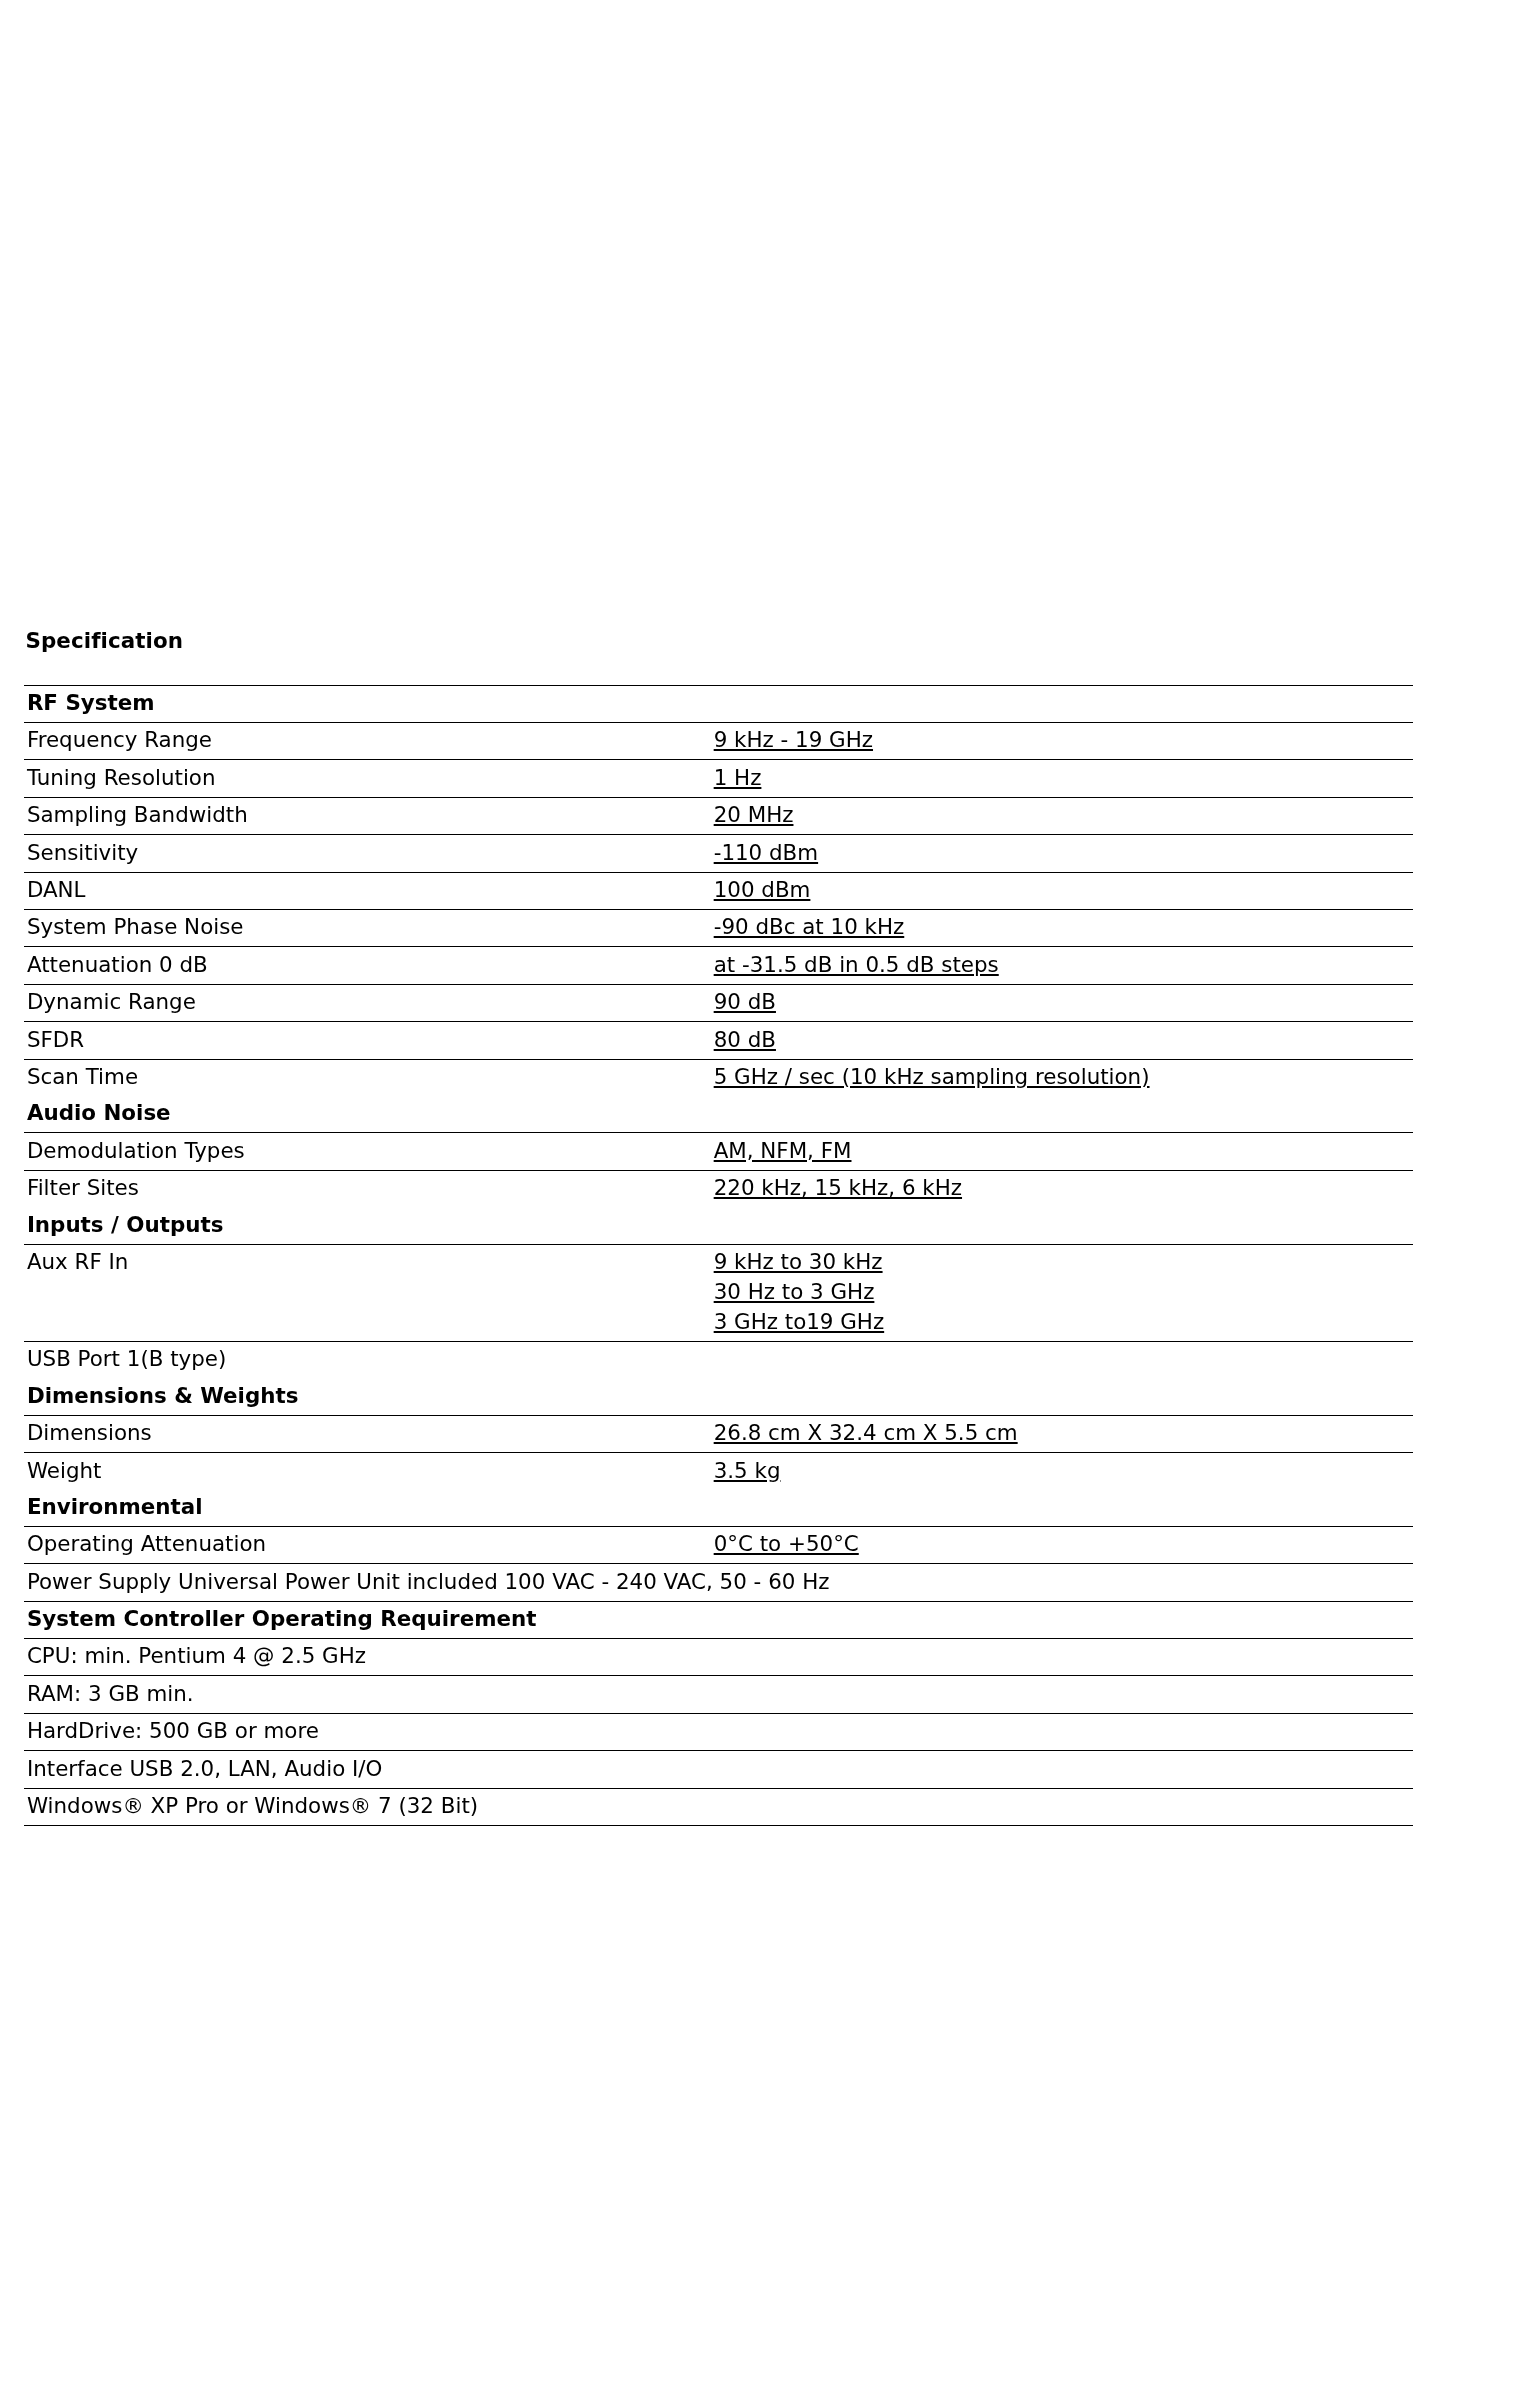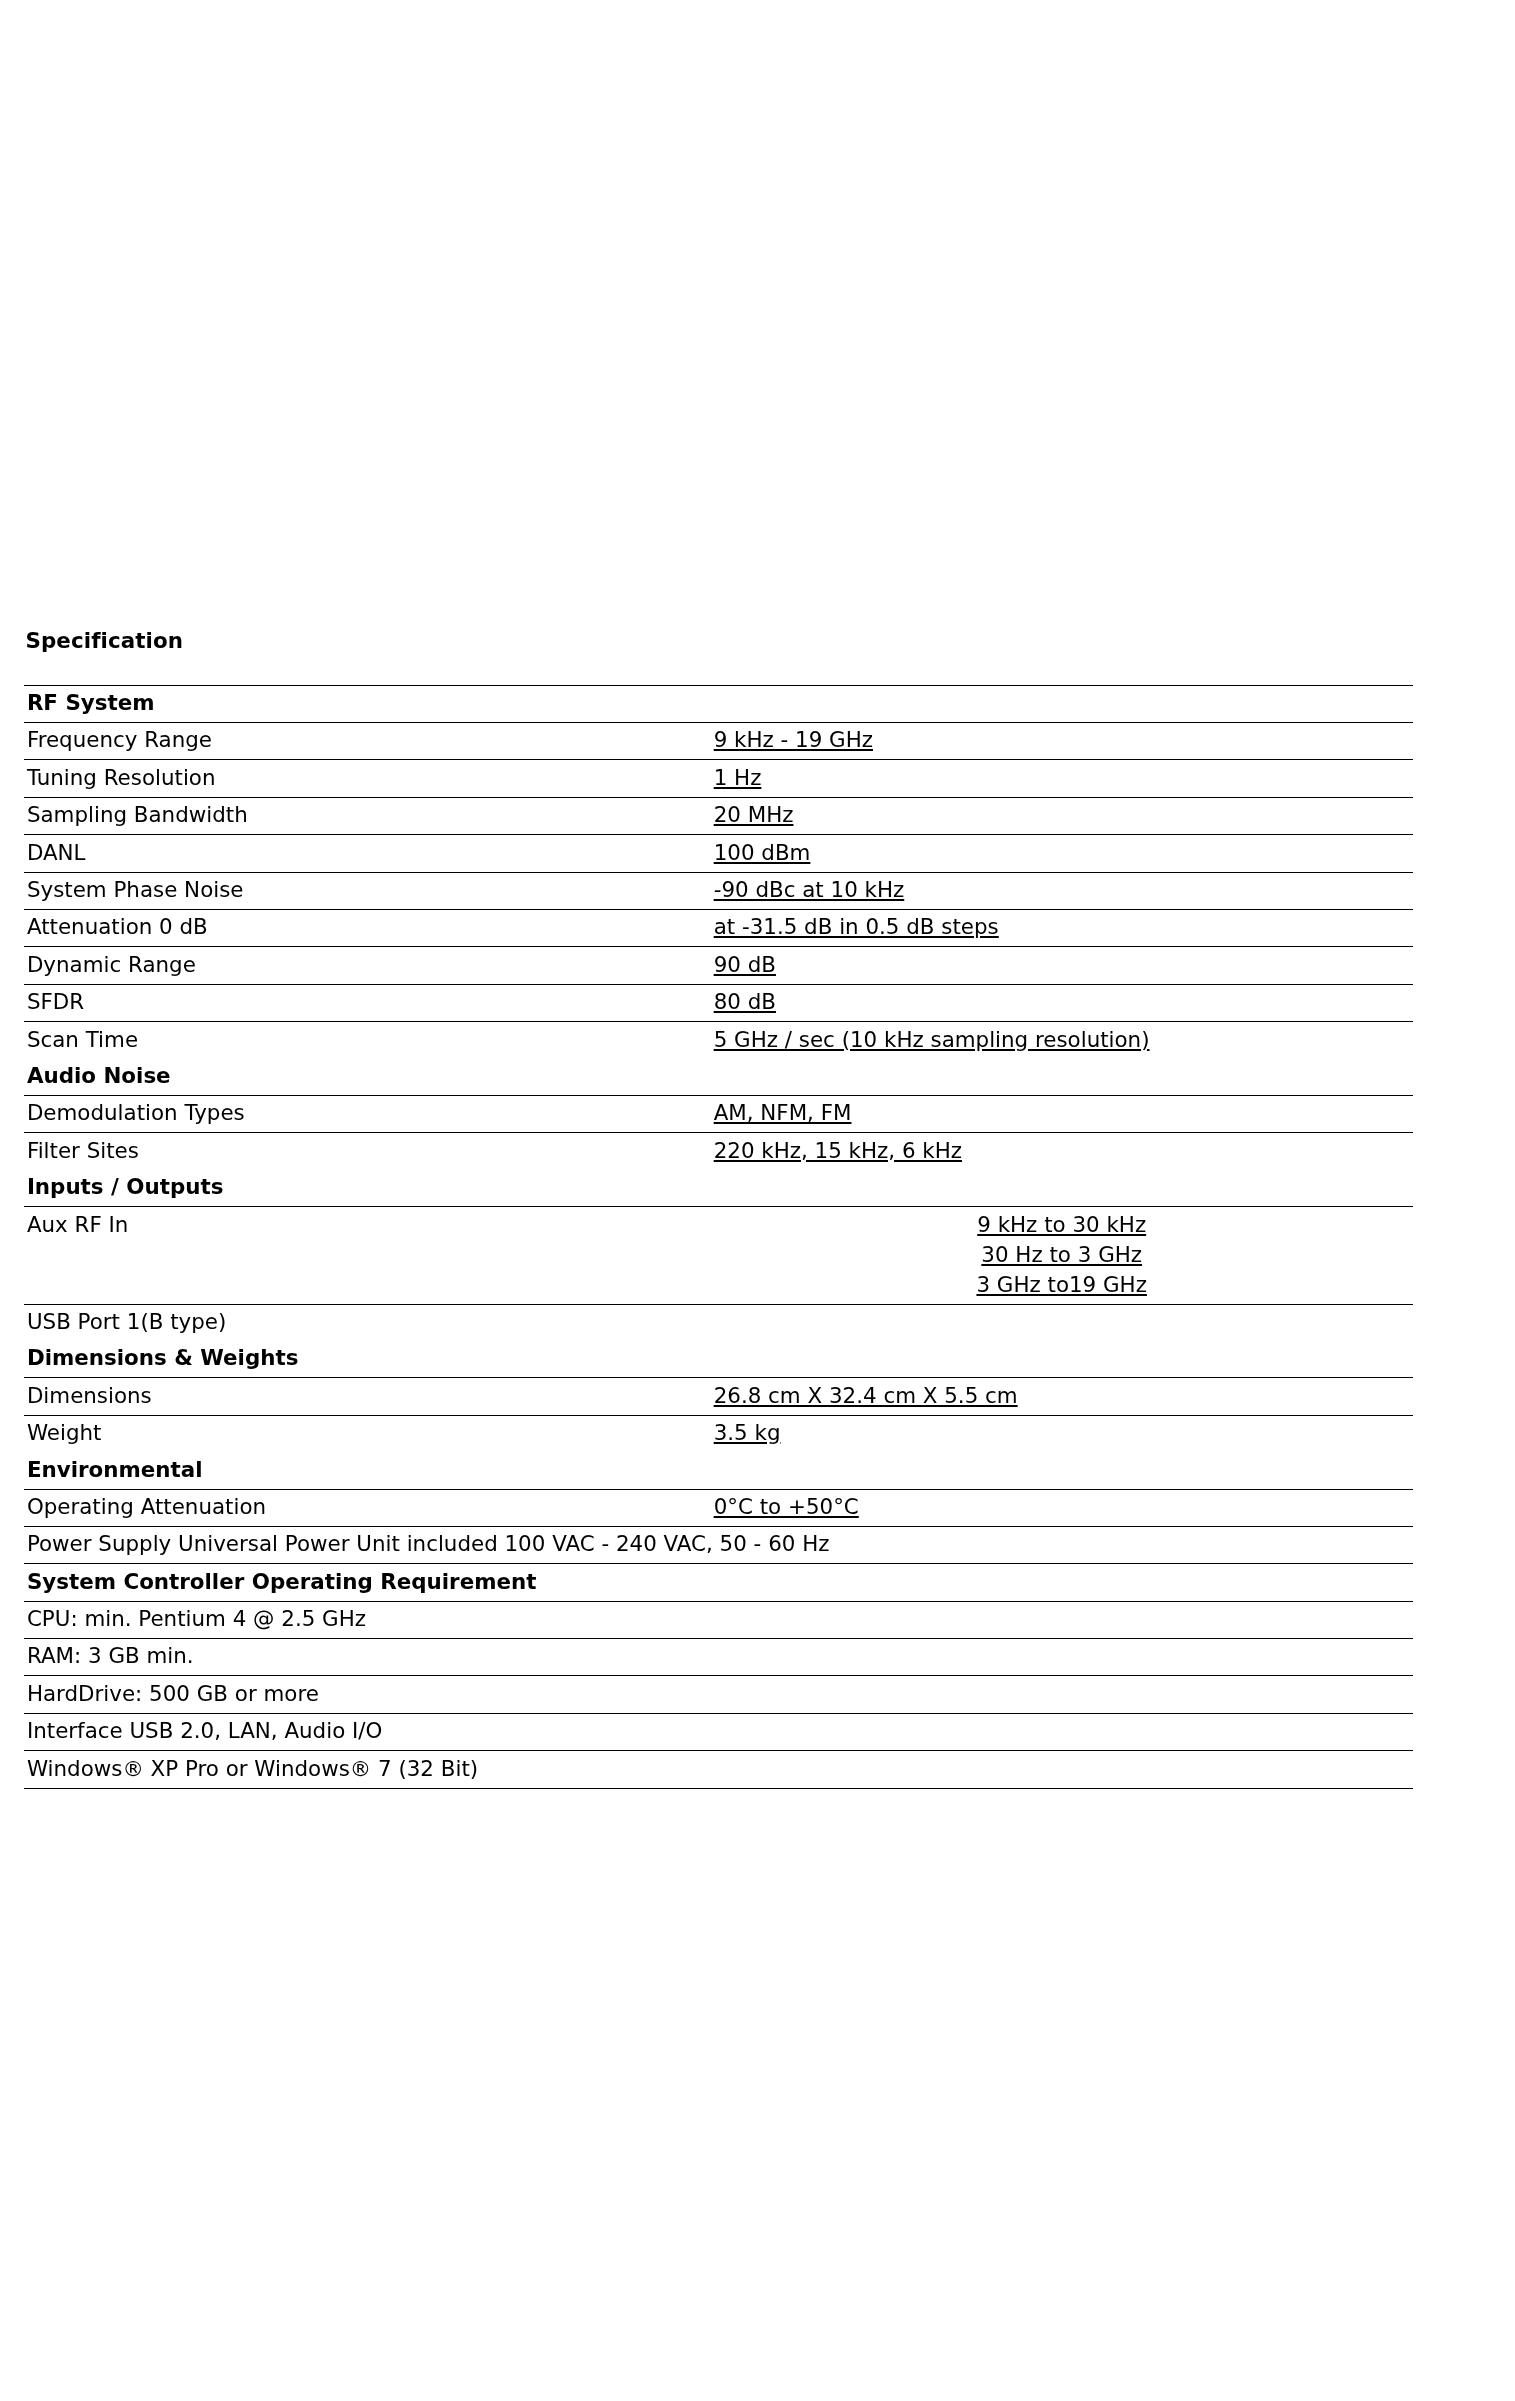--- a/index.html
+++ b/index.html
@@ -61,21 +61,20 @@
     text-decoration: underline;
   }
   td.span2 {
     border-bottom: 1.4px solid #000000;
   }
   tr.no-bottom td {
     border-bottom: none;
   }
   .multiline div {
     padding-bottom: 8.6px;
-    text-align: center;
   }
   .multiline div:last-child {
     padding-bottom: 0;
   }
   .tight {
     line-height: 1.32;
   }
 </style>
 </head>
 <body>
@@ -94,20 +93,24 @@
           <td class="label">Frequency Range</td>
           <td class="value">9 kHz - 19 GHz</td>
         </tr>
         <tr>
           <td class="label">Tuning Resolution</td>
           <td class="value">1 Hz</td>
         </tr>
         <tr>
           <td class="label">Sampling Bandwidth</td>
           <td class="value">20 MHz</td>
+        </tr>
+        <tr>
+          <td class="label">Sensitivity</td>
+          <td class="value">-110 dBm</td>
         </tr>
         <tr>
           <td class="label">DANL</td>
           <td class="value">100 dBm</td>
         </tr>
         <tr>
           <td class="label">System Phase Noise</td>
           <td class="value">-90 dBc at 10 kHz</td>
         </tr>
         <tr>

